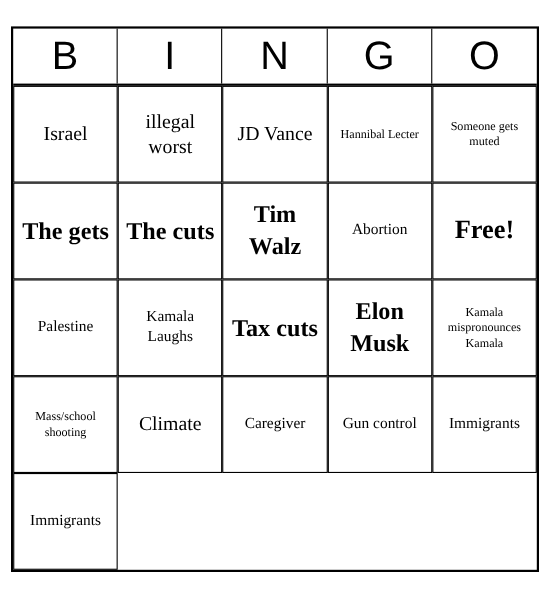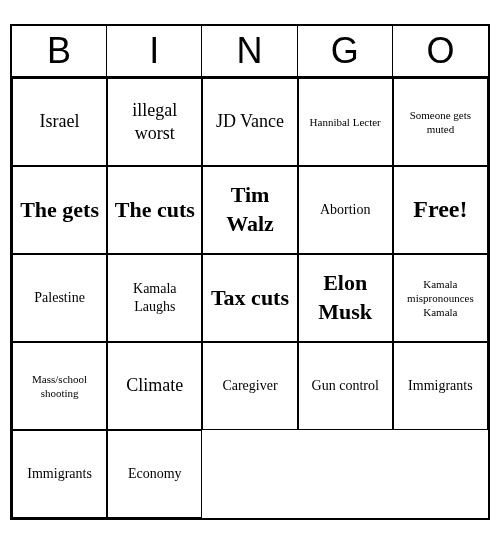--- a/index.html
+++ b/index.html
@@ -90,15 +90,14 @@
       <div class="bingo-cell">Kamala Laughs</div>
       <div class="bingo-cell large-text">Tax cuts</div>
       <div class="bingo-cell large-text">Elon Musk</div>
       <div class="bingo-cell small-text">Kamala mispronounces Kamala</div>
       <div class="bingo-cell small-text">Mass/school shooting</div>
       <div class="bingo-cell medium-text">Climate</div>
       <div class="bingo-cell">Caregiver</div>
       <div class="bingo-cell">Gun control</div>
       <div class="bingo-cell">Immigrants</div>
       <div class="bingo-cell">Immigrants</div>
-      <div class="bingo-cell">Economy</div>
     </div>
 </div>
 
 </body></html>

